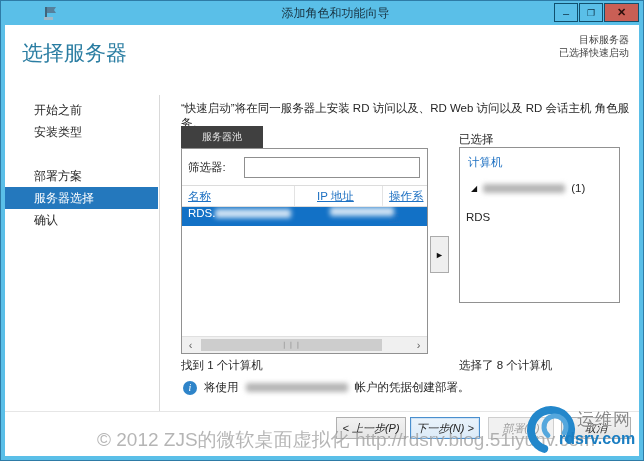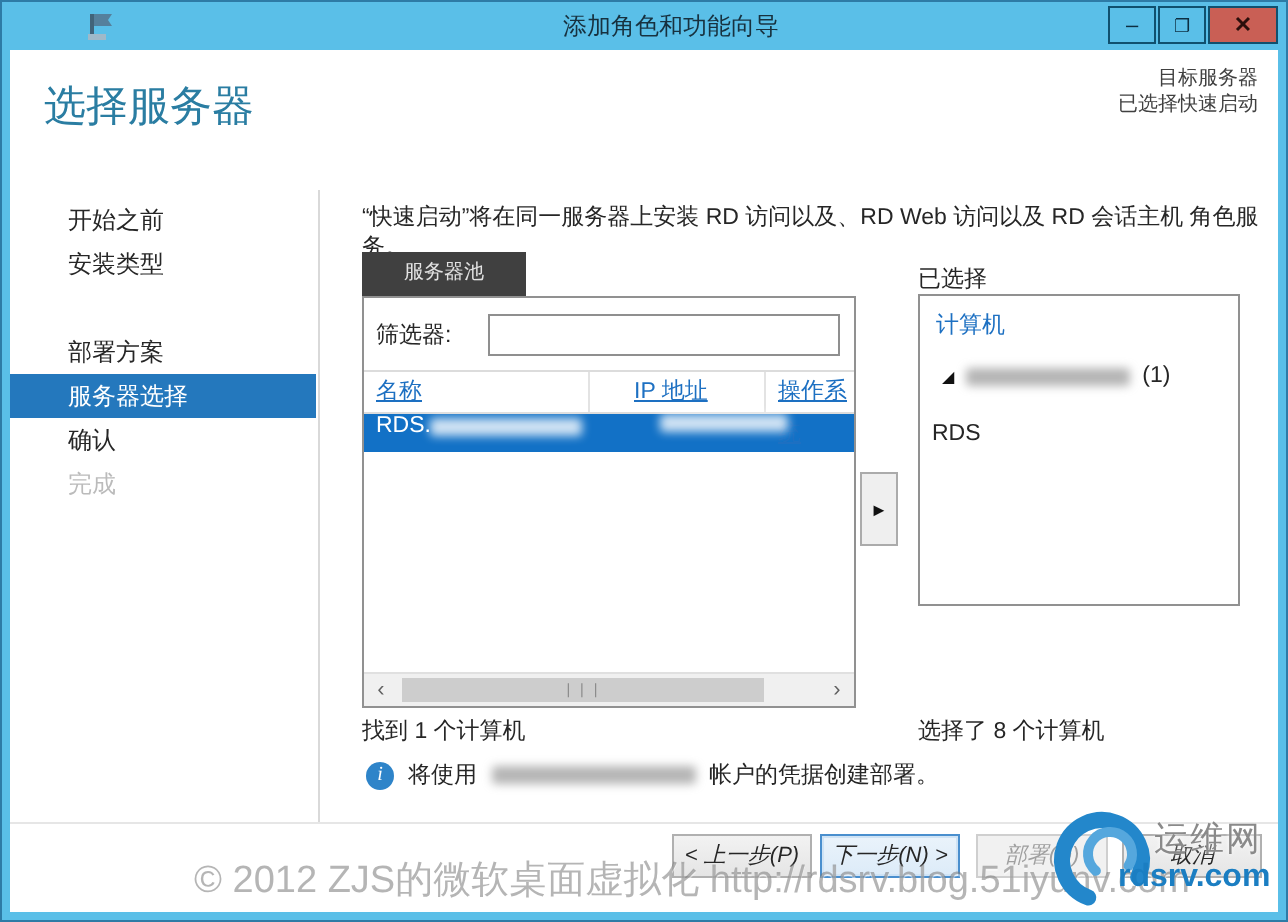--- a/index.html
+++ b/index.html
@@ -141,21 +141,20 @@
     <div class="target-info">
       <div>目标服务器</div>
       <div>已选择快速启动</div>
     </div>
 
     <div class="sidebar-item" style="top:74px">开始之前</div>
     <div class="sidebar-item" style="top:96px">安装类型</div>
     <div class="sidebar-item" style="top:140px">部署方案</div>
     <div class="sidebar-item active" style="top:162px">服务器选择</div>
     <div class="sidebar-item" style="top:184px">确认</div>
-    <div class="sidebar-item disabled" style="top:206px">完成</div>
     <div class="divider"></div>
 
     <div class="desc">“快速启动”将在同一服务器上安装 RD 访问以及、RD Web 访问以及 RD 会话主机 角色服务。</div>
 
     <div class="pool-tab">服务器池</div>
 
     <div class="pool-panel">
       <div class="filter-row">
         <span>筛选器:</span>
         <input type="text" value="" style="">

